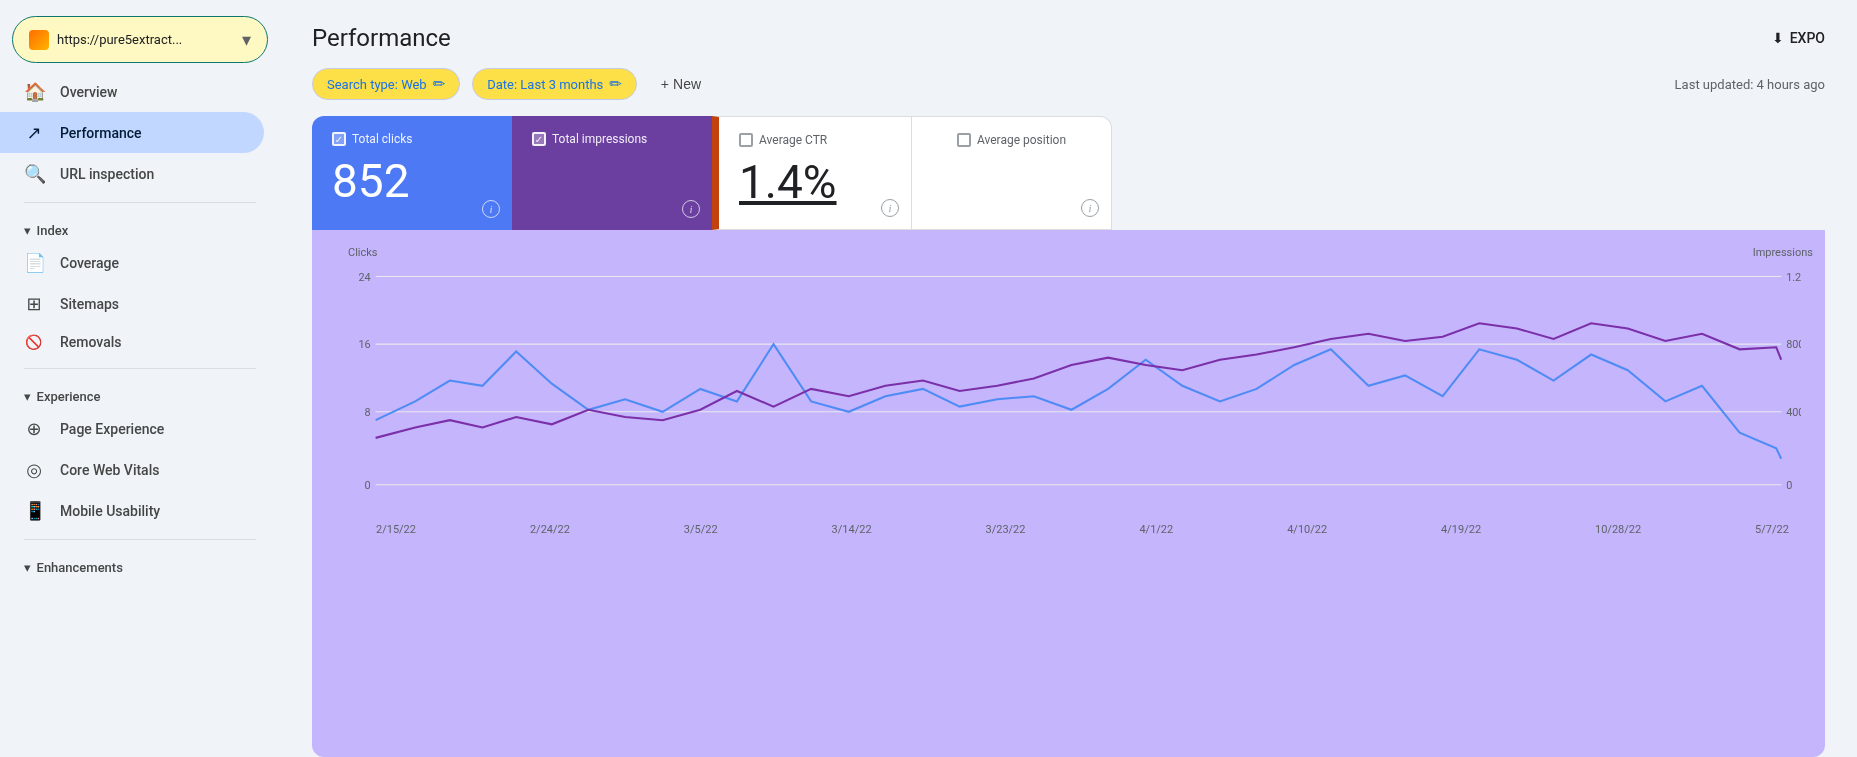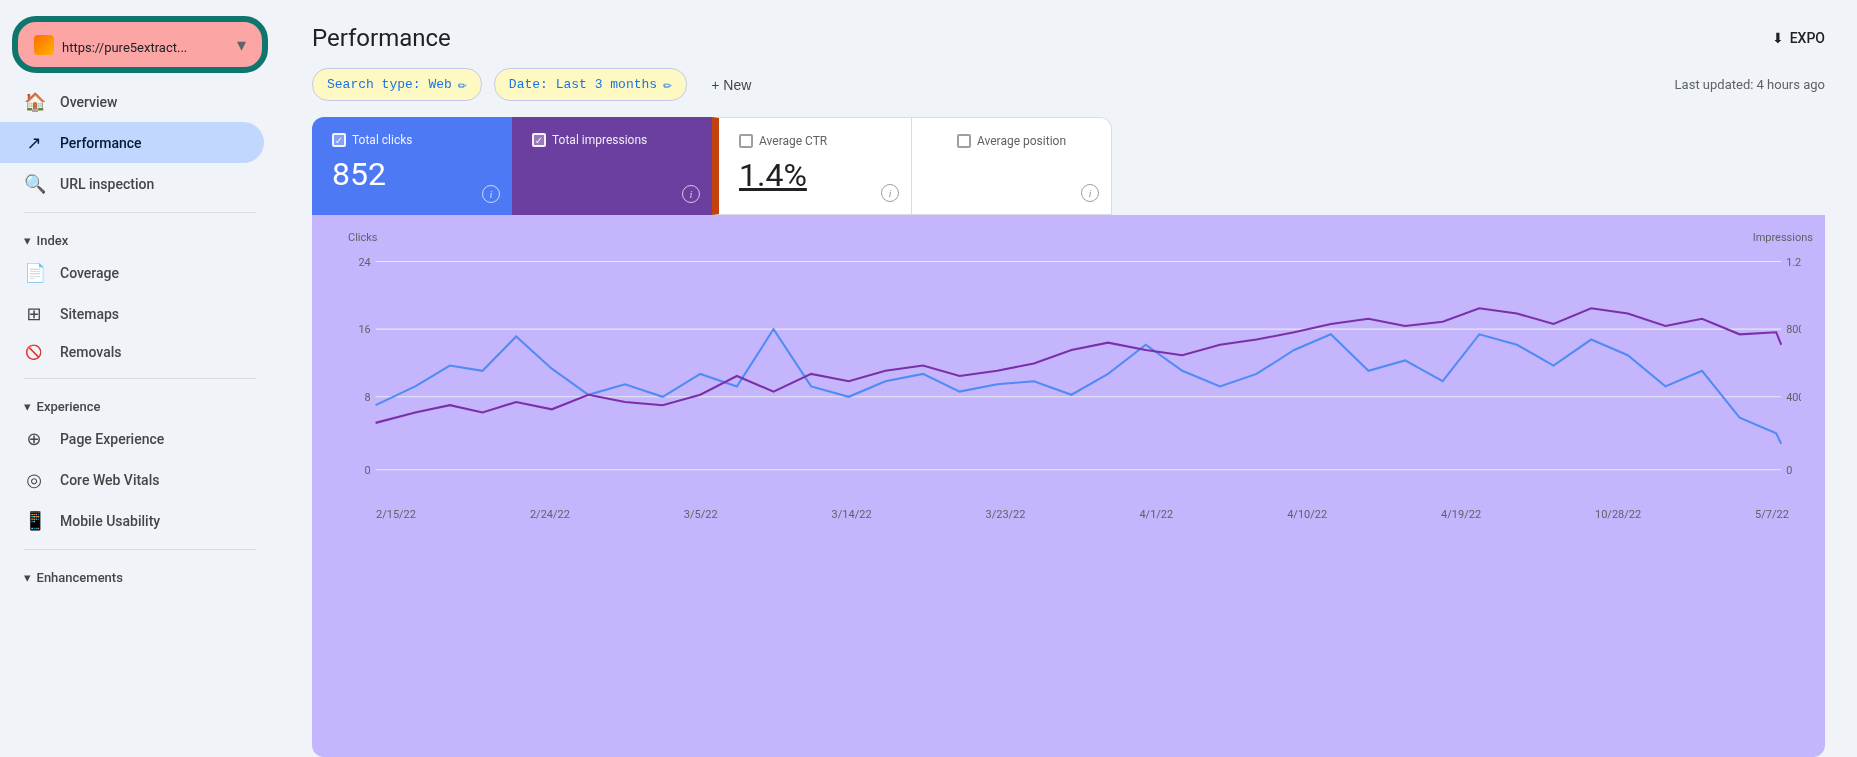--- a/index.html
+++ b/index.html
@@ -11,28 +11,28 @@
       min-width: 280px;
       background: #f0f4f9;
       display: flex;
       flex-direction: column;
       padding: 0;
       border-right: none;
     }
 
     .site-selector {
       display: flex;
-      align-items: flex-end;
+      align-items: center;
       gap: 8px;
       padding: 12px 16px;
-      background: #fca5a5;
+      background: #fef9c3;
       border-radius: 24px;
       margin: 16px 12px 8px 12px;
       cursor: pointer;
-      border: 6px solid #0f766e;
+      border: 1px solid #0f766e;
     }
     .site-icon {
       width: 20px; height: 20px;
       background: linear-gradient(135deg, #ff6d00, #ffb300);
       border-radius: 4px;
       flex-shrink: 0;
     }
     .site-url { font-size: 13px; color: #202124; flex: 1; overflow: hidden; text-overflow: ellipsis; white-space: nowrap; }
     .chevron-icon { color: #5f6368; font-size: 18px; }
 
@@ -104,28 +104,27 @@
       display: flex;
       align-items: center;
       gap: 12px;
       padding: 0 32px 16px 32px;
     }
 
     .filter-chip {
       display: flex;
       align-items: center;
       gap: 6px;
-      background: #fef9c3;
+      background: #fde047;
       border: 1px solid #c5cae9;
       border-radius: 16px;
       padding: 6px 14px;
       font-size: 13px;
       color: #1a73e8;
       cursor: pointer;
-      font-family: Liberation Mono, monospace;
     }
     .filter-chip .edit-icon { font-size: 15px; }
 
     .new-btn {
       display: flex;
       align-items: center;
       gap: 4px;
       background: transparent;
       border: none;
       font-size: 14px;
@@ -194,21 +193,21 @@
       width: 14px; height: 14px;
       border: 2px solid currentColor;
       border-radius: 2px;
       display: flex; align-items: center; justify-content: center;
       font-size: 10px;
       flex-shrink: 0;
     }
     .checkbox-icon.checked { background: rgba(255,255,255,0.3); }
 
     .metric-value {
-      font-size: 32px;
+      font-size: 46px;
       font-weight: 400;
     }
     .metric-value.light { color: white; }
     .metric-value.dark { color: #202124; text-decoration: underline; }
 
     .info-icon {
       position: absolute;
       bottom: 12px;
       right: 12px;
       width: 18px; height: 18px;

